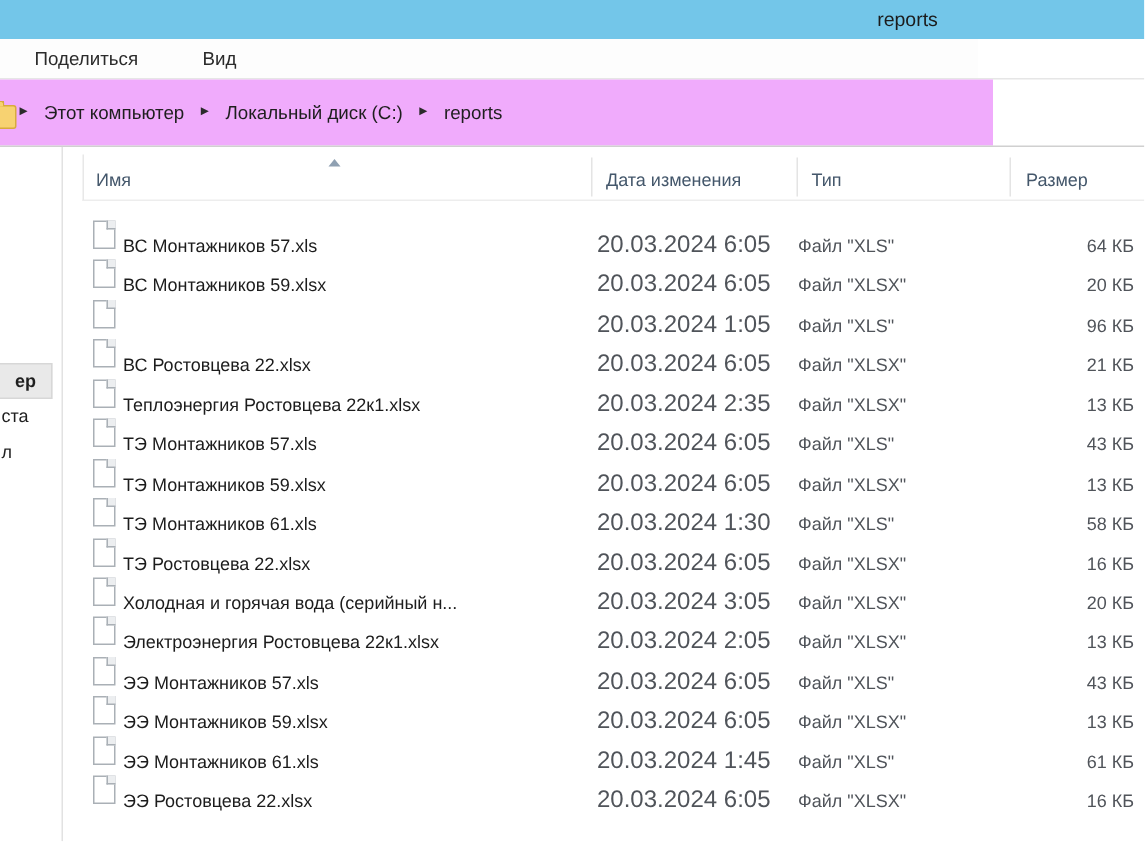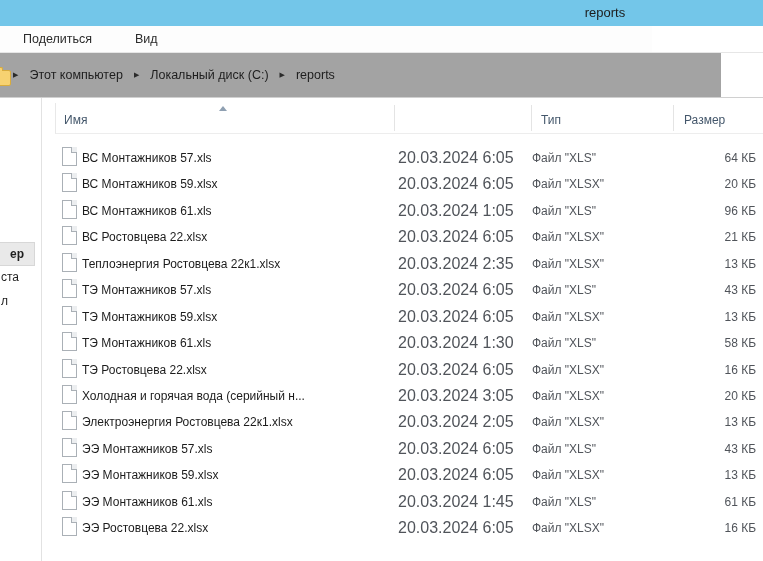--- a/index.html
+++ b/index.html
@@ -12,21 +12,21 @@
                     text-align:center;font-size:13px;color:#1c1c1c;}
 
   
   .ribbon{position:absolute;left:0;top:26px;width:652px;height:26px;background:#fdfdfd;}
   .rtab{position:absolute;top:0;height:26px;line-height:26px;font-size:12.5px;color:#2b2b2b;}
   .rtab.t0{left:23px;}
   .rtab.t1{left:135px;}
   .ribbon-line{position:absolute;left:0;top:52px;width:763px;height:1px;background:#e6e6e6;}
 
   
-  .addressbar{position:absolute;left:0;top:53px;width:721px;height:44px;background:#a3a3a3;}
+  .addressbar{position:absolute;left:0;top:53px;width:635px;height:44px;background:#f0abfc;padding-left:27px;}
   .addr-folder{position:absolute;left:-9px;top:17px;width:18px;height:14px;background:#f7d271;
                border:1px solid #d8ab3c;border-radius:2px;}
   .addr-folder::before{content:'';position:absolute;left:1px;top:-4px;width:8px;height:3px;
                background:#f7d271;border:1px solid #d8ab3c;border-bottom:none;border-radius:2px 2px 0 0;}
   .crumbs{position:absolute;left:13px;top:9px;height:26px;display:flex;align-items:center;gap:11px;}
   .crumb-arrow{font-size:7px;color:#2b2b2b;line-height:26px;}
   .crumb{font-size:12.5px;color:#1e1e1e;line-height:26px;white-space:nowrap;}
   .content-line{position:absolute;left:0;top:97px;width:763px;height:1px;background:#d0d0d0;}
 
   
@@ -50,21 +50,21 @@
   .hcell.c2{left:485px;}
   .hcell.c3{left:628px;}
   .hsep{position:absolute;top:2px;height:26px;width:1px;background:#e4e4e4;}
   .hsep.s1{left:338px;} .hsep.s2{left:475px;} .hsep.s3{left:617px;}
   .sortup{position:absolute;left:163px;top:3px;width:0;height:0;
           border-left:4px solid transparent;border-right:4px solid transparent;
           border-bottom:5px solid #8fa0b2;}
 
   .rows{position:absolute;left:0;top:45px;right:0;}
   .row{position:relative;height:26.45px;}
-  .cell{position:absolute;top:2px;height:26.45px;line-height:26.45px;white-space:nowrap;}
+  .cell{position:absolute;top:8px;height:26.45px;line-height:26.45px;white-space:nowrap;}
   .cell.name{left:40px;font-size:12px;color:#1c1c1c;}
   .cell.date{left:356px;font-size:16px;color:#50545a;}
   .cell.type{left:490px;font-size:12px;color:#50545a;}
   .cell.size{right:7px;font-size:12px;color:#50545a;text-align:right;margin-left:36px;}
 
   .ficon{position:absolute;left:20px;top:4px;width:13px;height:17px;background:#fff;
          border:1px solid #aab0b6;}
   .ficon .fold{position:absolute;right:-1px;top:-1px;width:5px;height:5px;background:#eceef0;
          border-left:1px solid #aab0b6;border-bottom:1px solid #aab0b6;}
 </style>
@@ -103,20 +103,21 @@
       <span class="frag">ер</span>
     </div>
   </div>
 
   <div class="filearea">
 
     <div class="header">
       <span class="hcell c0">Имя</span>
       <span class="sortup"></span>
       <span class="hsep s1"></span>
+      <span class="hcell c1">Дата изменения</span>
       <span class="hsep s2"></span>
       <span class="hcell c2">Тип</span>
       <span class="hsep s3"></span>
       <span class="hcell c3">Размер</span>
     </div>
 
     <div class="rows">
   <div class="row">
     <span class="ficon">
             <span class="fold"></span>
@@ -134,21 +135,20 @@
     <span class="cell name">ВС Монтажников 59.xlsx</span>
     <span class="cell date">20.03.2024 6:05</span>
     <span class="cell type">Файл "XLSX"</span>
     <span class="cell size">20 КБ</span>
   </div>
 
   <div class="row">
     <span class="ficon">
             <span class="fold"></span>
           </span>
-    <span class="cell name">ВС Монтажников 61.xls</span>
     <span class="cell date">20.03.2024 1:05</span>
     <span class="cell type">Файл "XLS"</span>
     <span class="cell size">96 КБ</span>
   </div>
 
   <div class="row">
     <span class="ficon">
             <span class="fold"></span>
           </span>
     <span class="cell name">ВС Ростовцева 22.xlsx</span>

